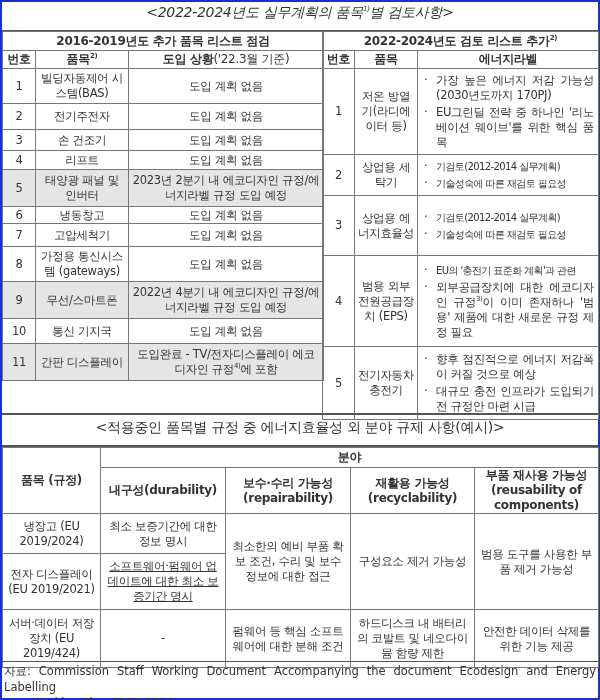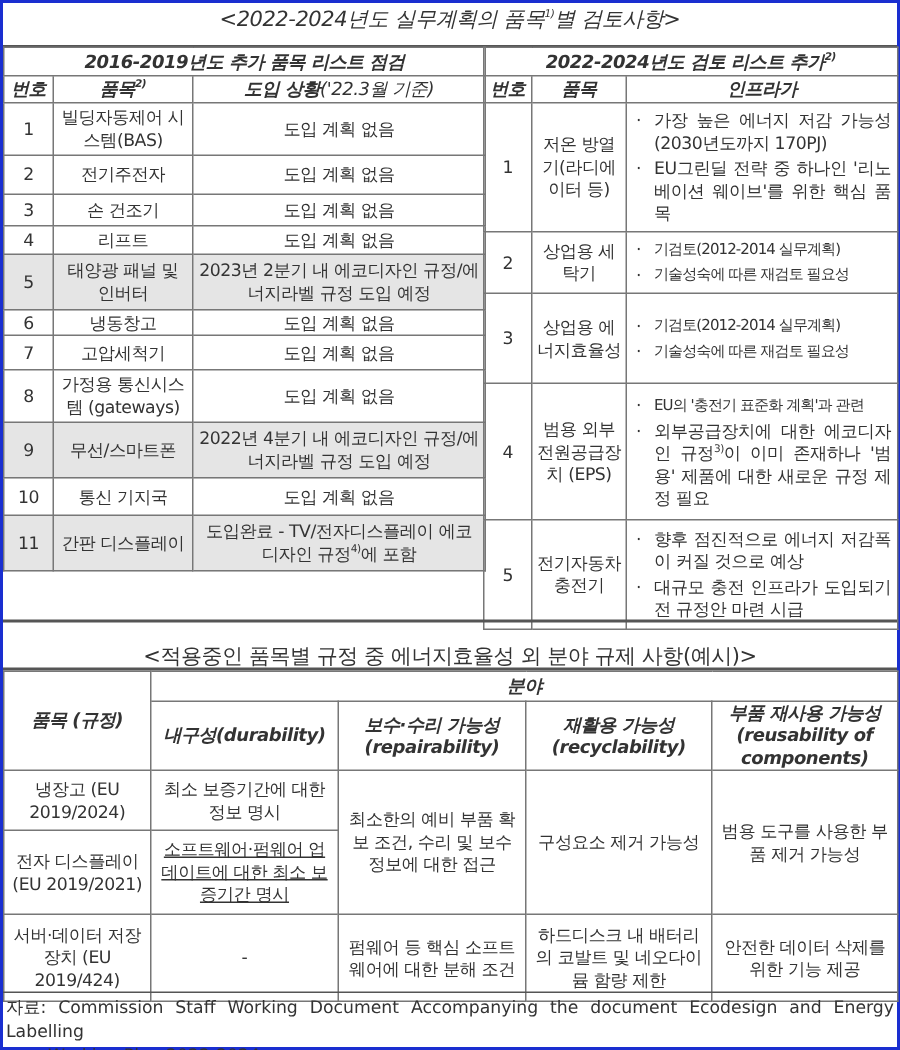--- a/index.html
+++ b/index.html
@@ -13,21 +13,21 @@
     position: absolute; left: 0; width: 600px; text-align: center;
     font-size: 14px; color: #333; letter-spacing: -0.3px;
   }
   .title sup { font-size: 7px; }
   table { border-collapse: collapse; position: absolute; table-layout: fixed; }
   td, th {
     border: 1px solid #777; text-align: center; vertical-align: middle;
     font-weight: normal; font-size: 11.5px; line-height: 15px; color: #333;
     padding: 0 3px; letter-spacing: -0.3px;
   }
-  th { font-weight: bold; font-size: 12px; font-style: italic; }
+  th { font-weight: bold; font-size: 12px; }
   .gray td { background: #e5e5e5; }
   sup { font-size: 7px; line-height: 0; }
   .bullets { text-align: left; padding: 2px 4px 2px 6px; }
   .bullet { display: flex; margin: 2px 0; }
   .bullet .dot { width: 12px; flex-shrink: 0; }
   .bullet .txt { text-align: justify; flex: 1; }
   .bullet.small .txt { font-size: 10px; letter-spacing: -0.6px; }
   .src {
     position: absolute; left: 4px; top: 663px; width: 592px; font-size: 11.5px; line-height: 16px;
     color: #333; text-align: justify;
@@ -125,21 +125,21 @@
       <col style="width:63px">
       <col style="width:181px">
     </colgroup>
   <tbody>
       <tr style="height:19px;">
     <th colspan="3"><span>2022-2024년도 검토 리스트 추가</span><sup>2)</sup></th>
   </tr>
   <tr style="height:18px;">
     <th>번호</th>
     <th>품목</th>
-    <th>인프라가</th>
+    <th>에너지라벨</th>
   </tr>
   <tr style="height:84px;">
     <td>1</td>
     <td>저온 방열기(라디에이터 등)</td>
     <td class="bullets">
       <div class="bullet">
             <span class="dot">·</span>
             <span class="txt">가장 높은 에너지 저감 가능성(2030년도까지 170PJ)</span>
           </div>
       <div class="bullet">
@@ -202,21 +202,21 @@
             <span class="dot">·</span>
             <span class="txt">대규모 충전 인프라가 도입되기 전 규정안 마련 시급</span>
           </div>
     </td>
   </tr>
 </tbody>
   </table>
 
 <div class="hline" style="left:2px; top:413px; width:596px;"></div>
 
-<div class="title" style="top:429px;text-align:center;">&lt;적용중인 품목별 규정 중 에너지효율성 외 분야 규제 사항(예시)&gt;</div>
+<div class="title" style="top:419px;text-align:center;">&lt;적용중인 품목별 규정 중 에너지효율성 외 분야 규제 사항(예시)&gt;</div>
 
 <div class="hline" style="left:2px; top:445px; width:596px;"></div>
 
 <table style="left:2px; top:447px; width:596px;">
   <colgroup>
       <col style="width:98px">
       <col style="width:125px">
       <col style="width:125px">
       <col style="width:124px">
       <col style="width:124px">

